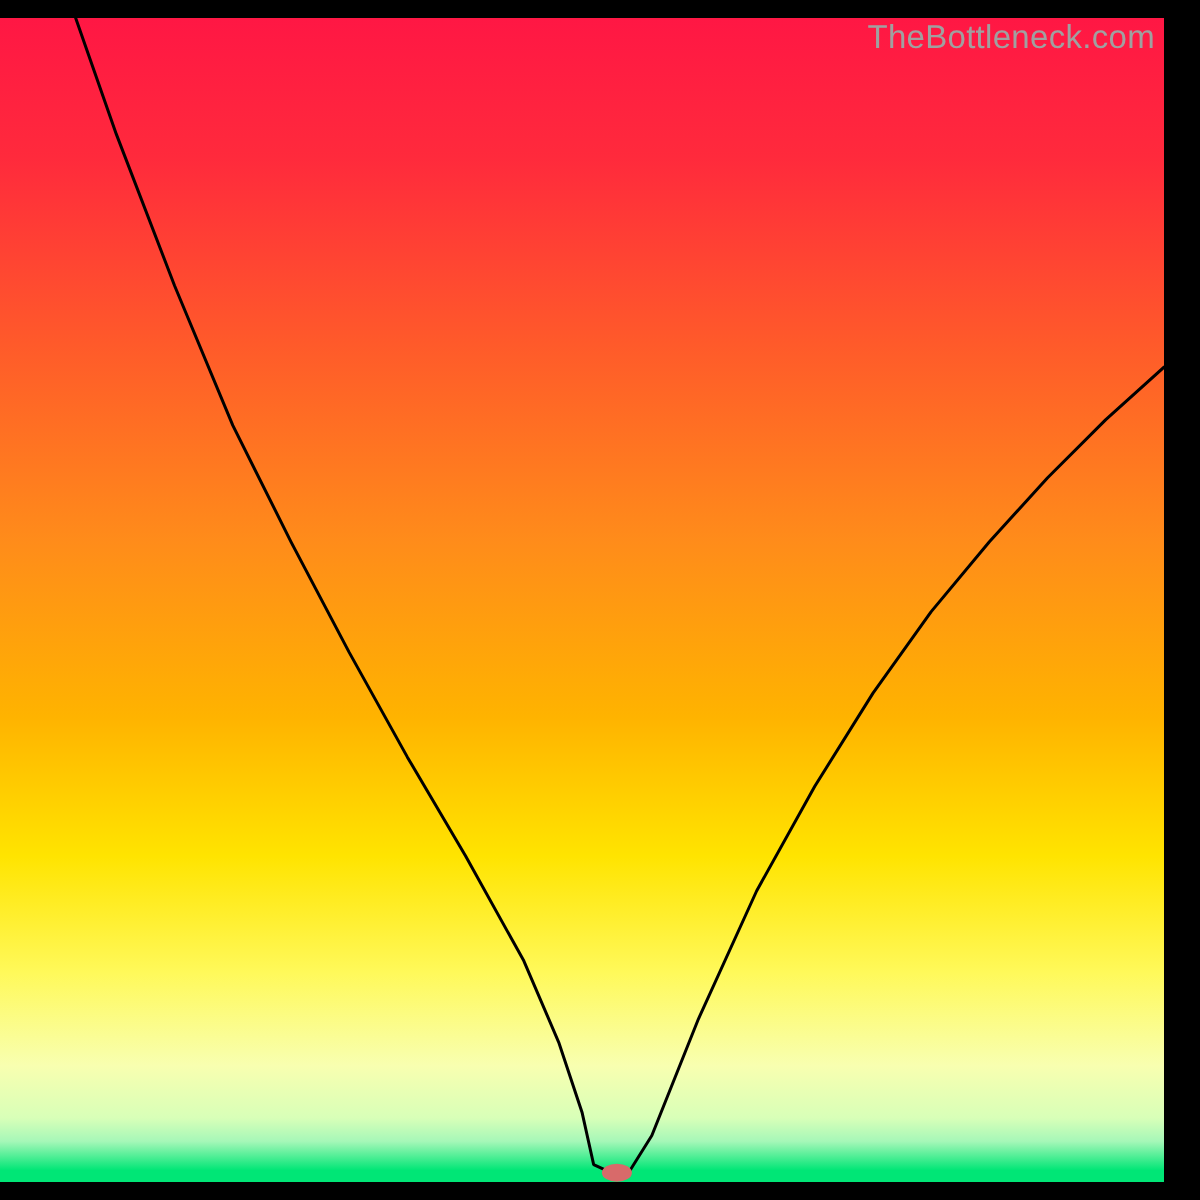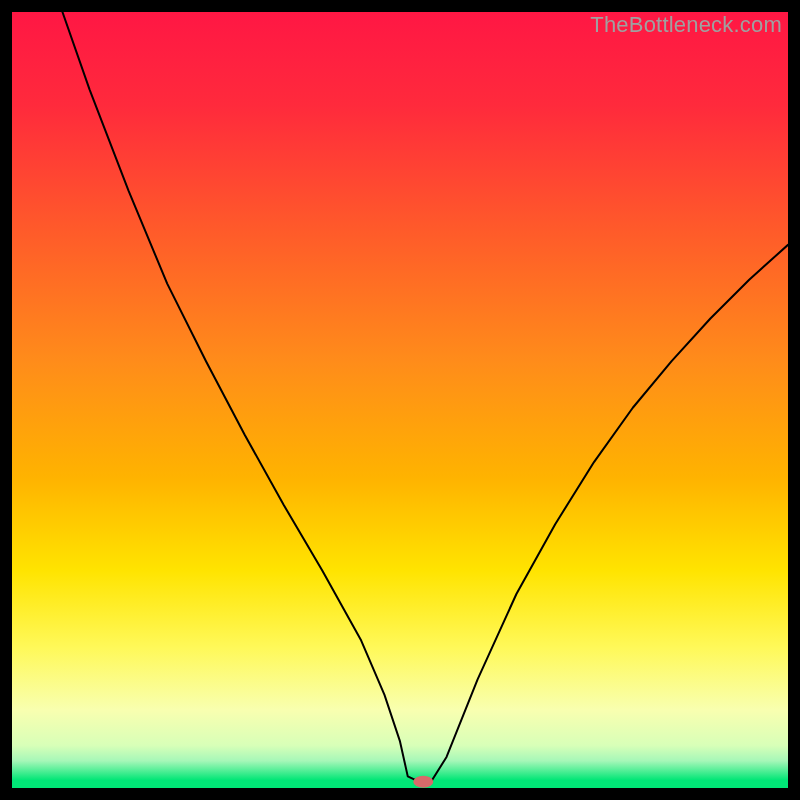--- a/index.html
+++ b/index.html
@@ -5,21 +5,21 @@
   html, body {
     margin: 0;
     padding: 0;
     width: 800px;
     height: 800px;
     background: #000000;
     overflow: hidden;
   }
   .frame {
     position: absolute;
-    left: 12px;
+    left: 0;
     top: 12px;
     width: 776px;
     height: 776px;
     background: #14532d;
   }
   .plot-area {
     position: absolute;
     left: 0;
     top: 0;
     width: 776px;

